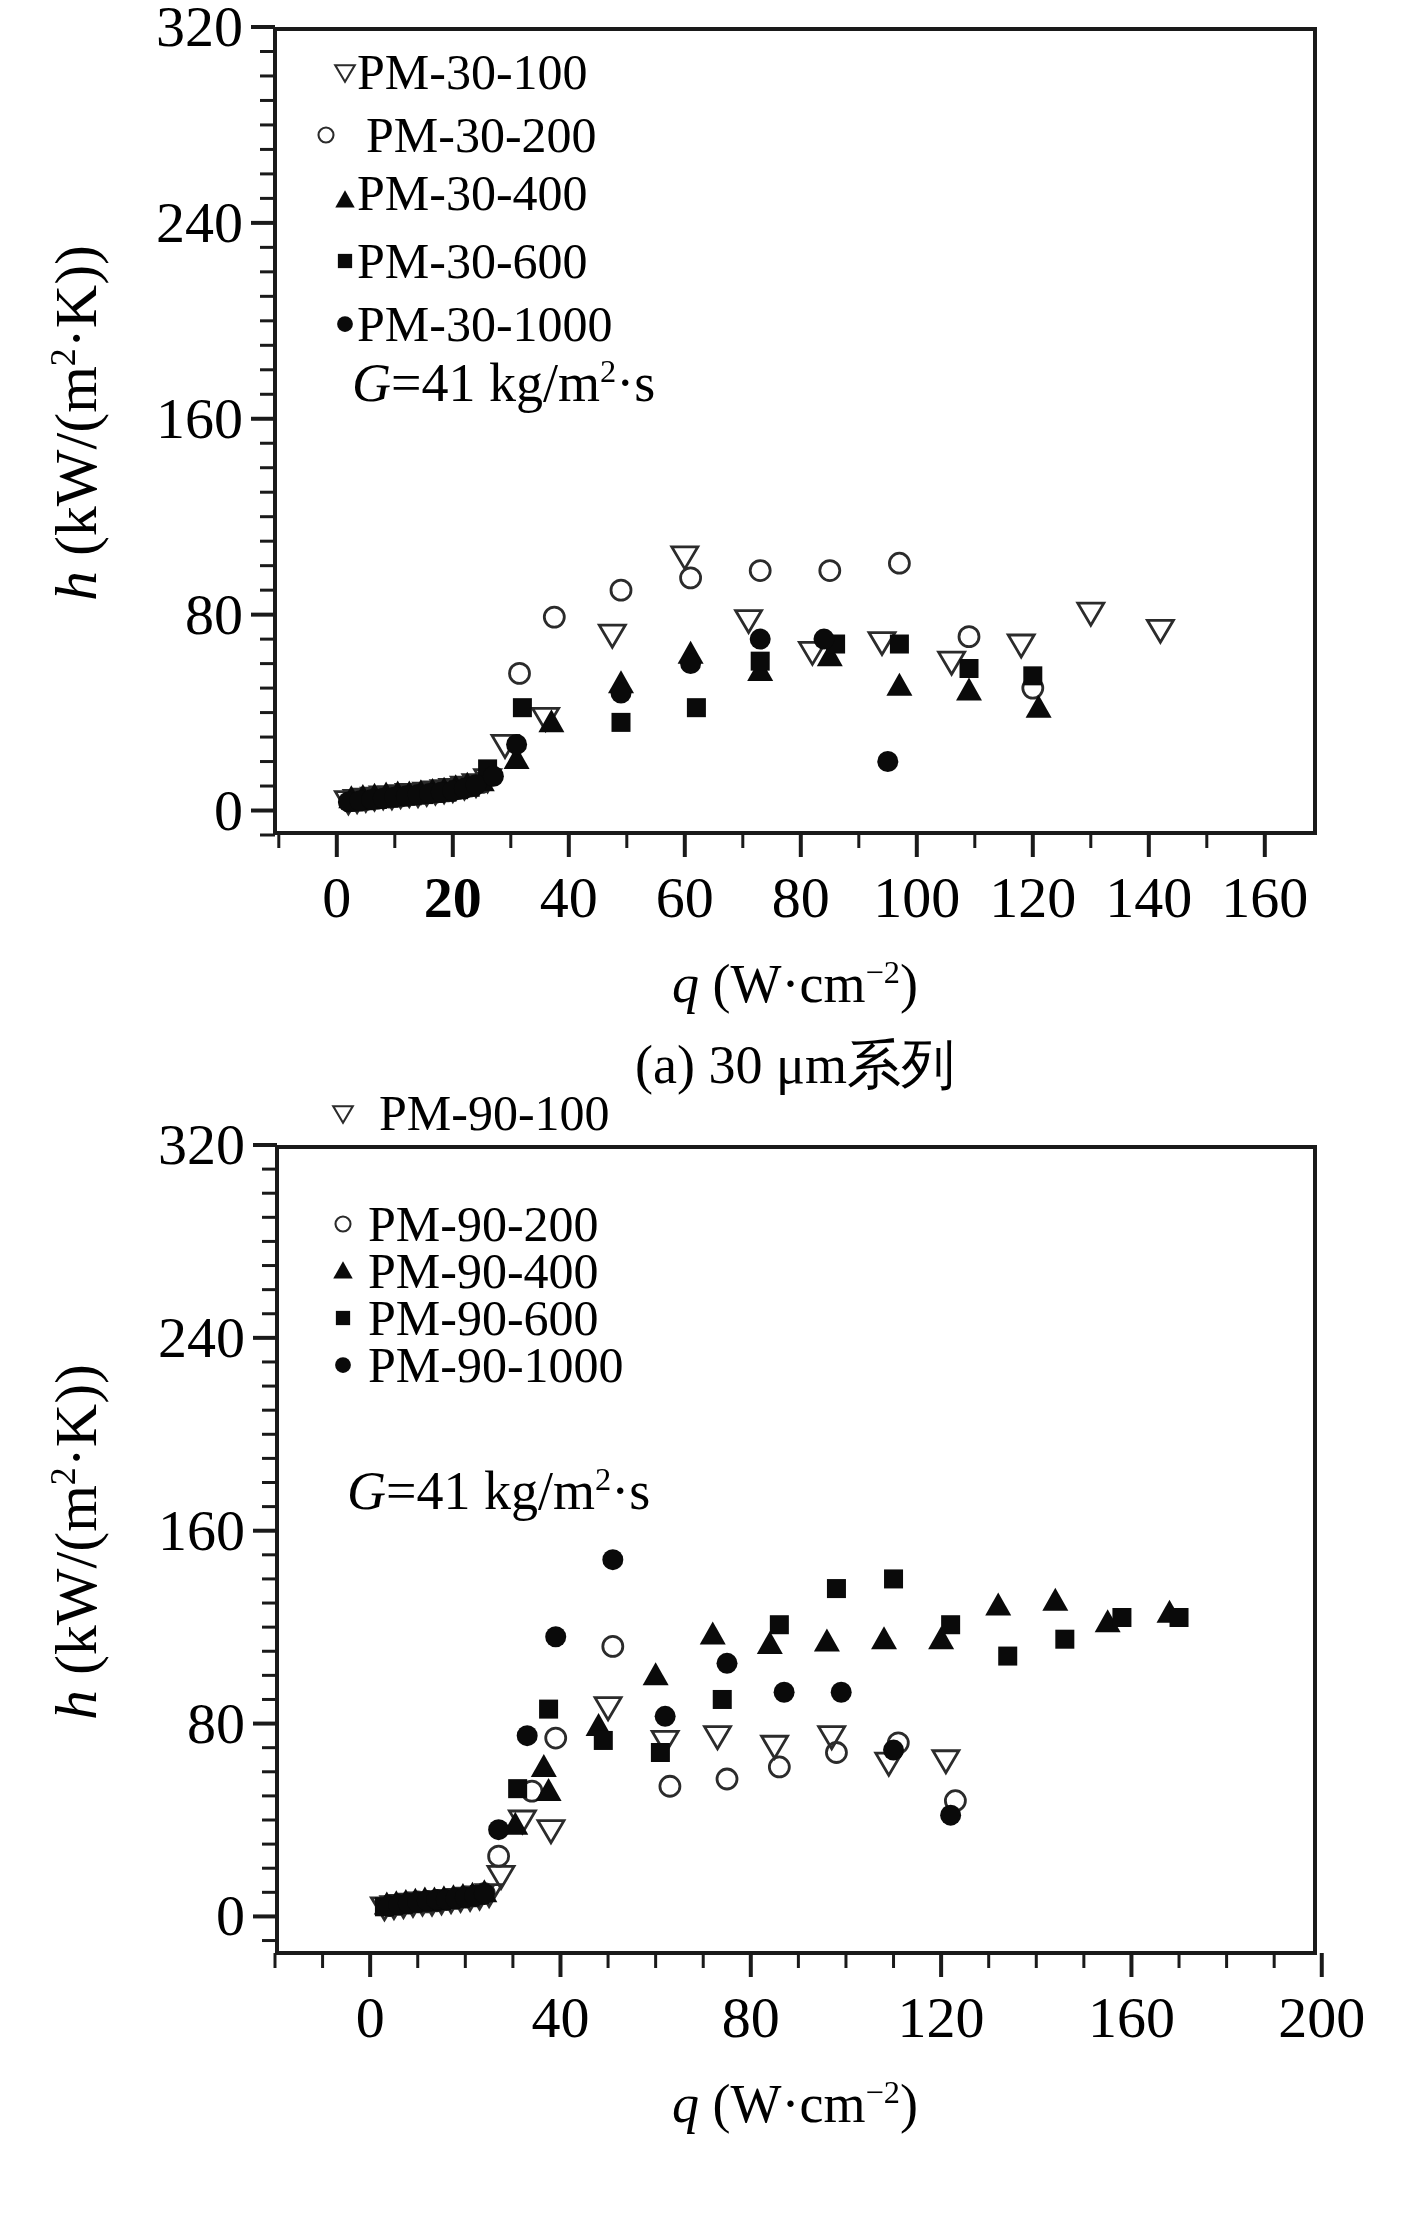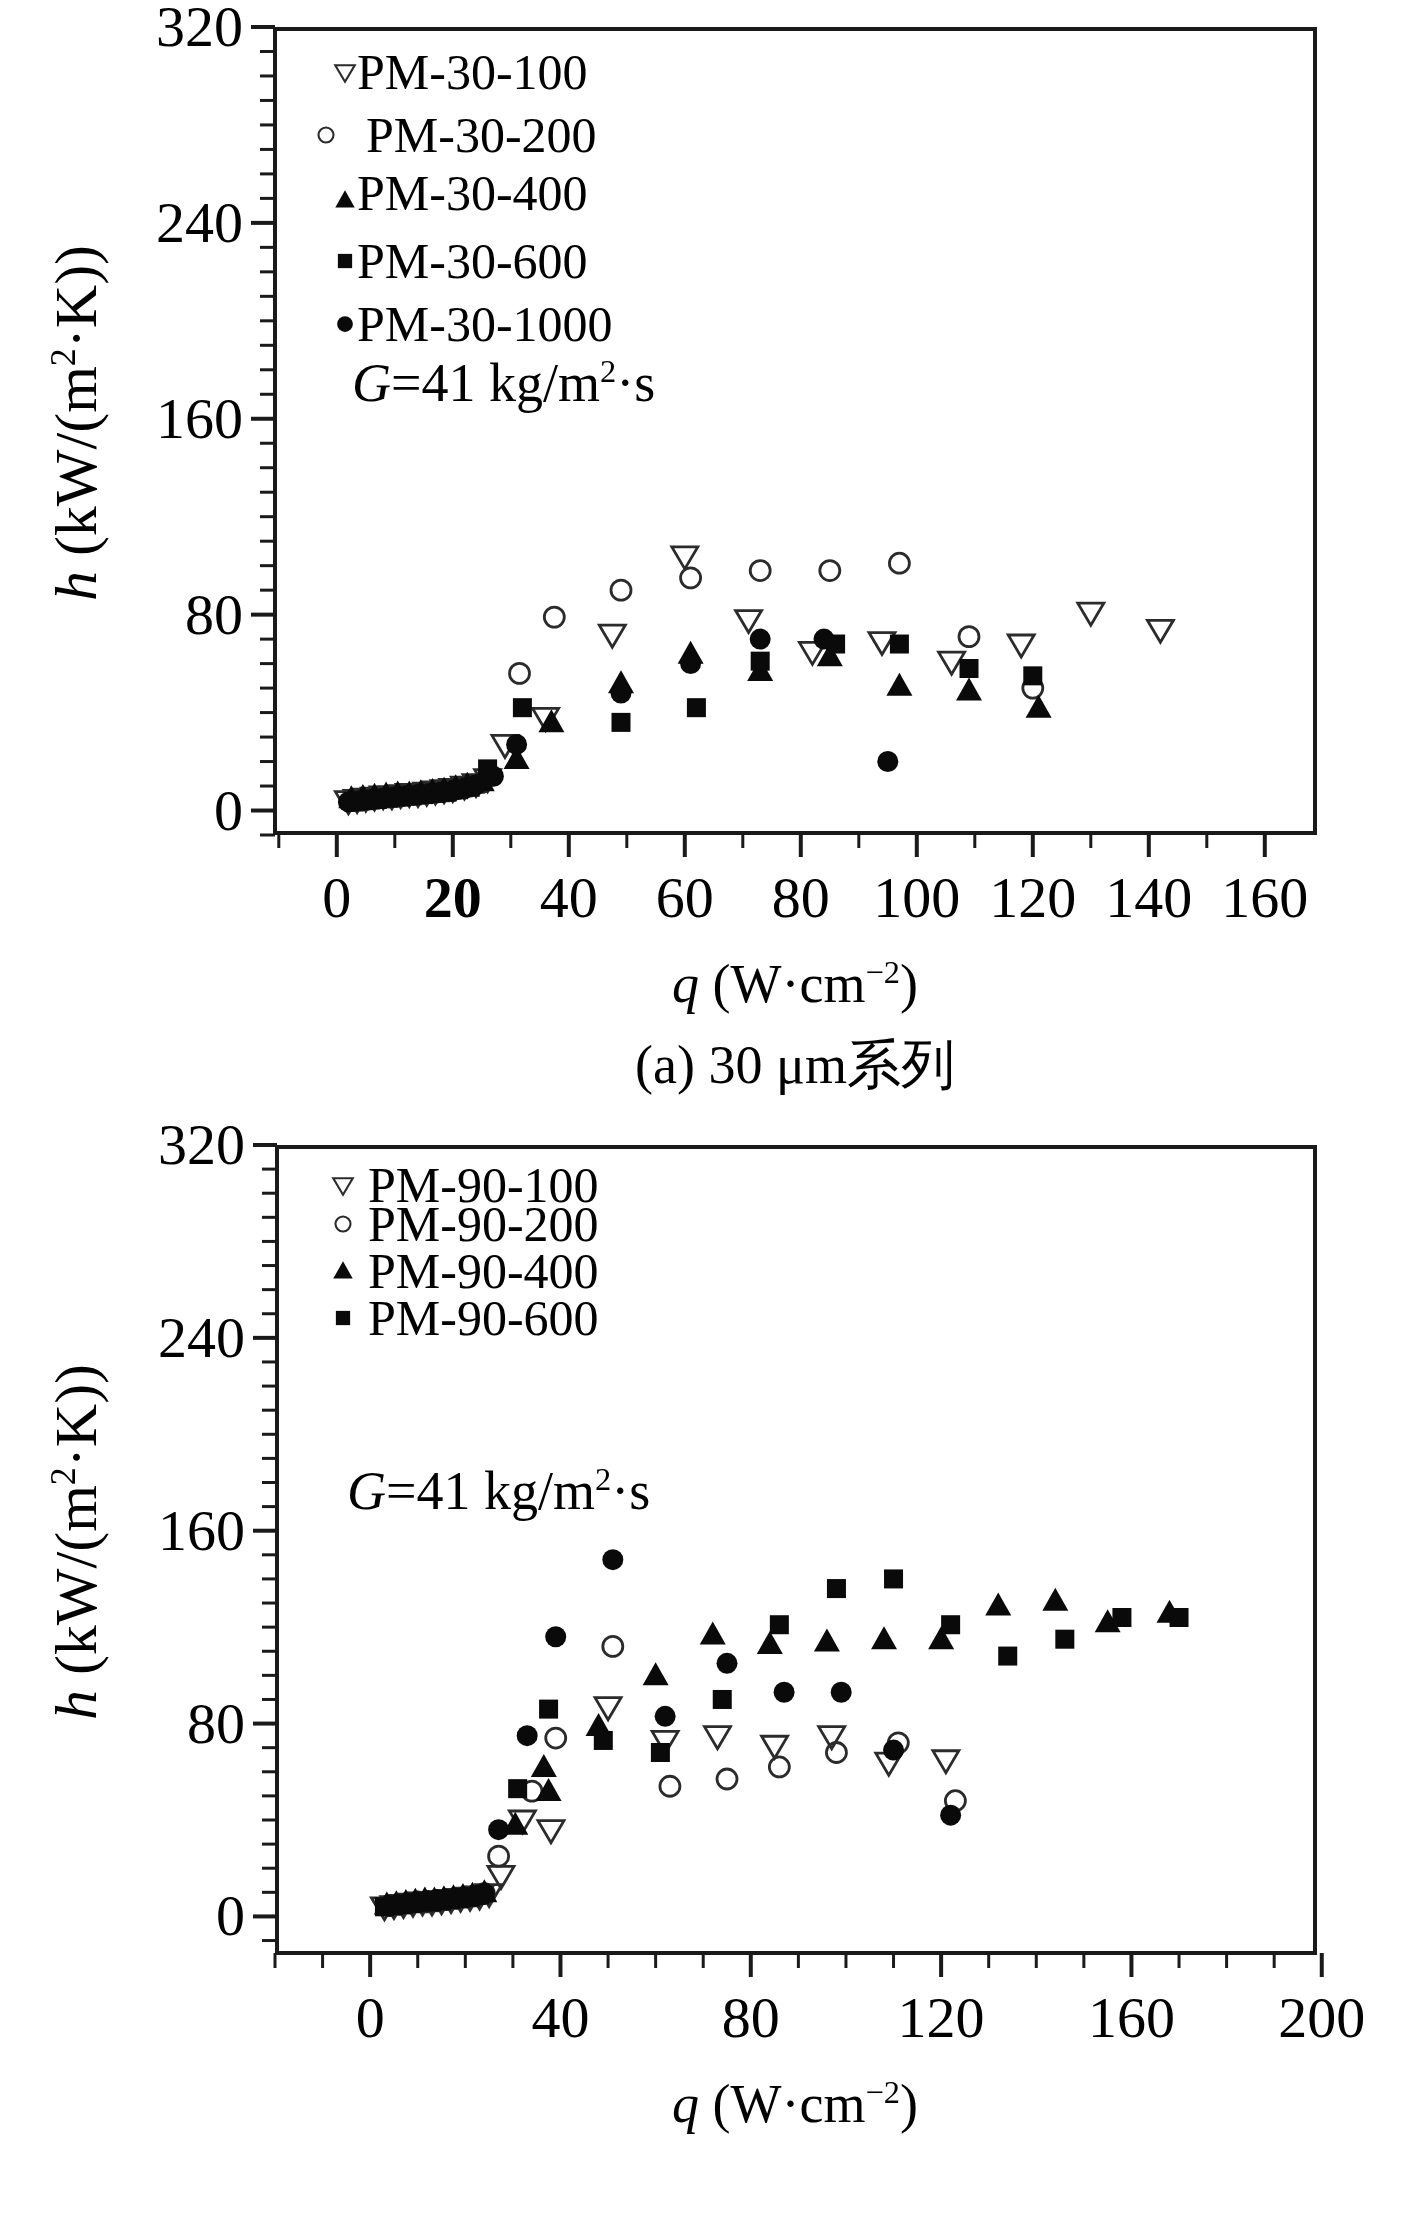--- a/index.html
+++ b/index.html
@@ -867,21 +867,21 @@
       <div class="tick-label-x" style="left: 941.119px; top: 1989px;">120</div>
       <div class="tick-label-x" style="left: 1131.44px; top: 1989px;">160</div>
       <div class="tick-label-x" style="left: 1321.76px; top: 1989px;">200</div>
       <div class="tick-label-y" style="right: 1172px; top: 1916.43px;">0</div>
       <div class="tick-label-y" style="right: 1172px; top: 1723.57px;">80</div>
       <div class="tick-label-y" style="right: 1172px; top: 1530.71px;">160</div>
       <div class="tick-label-y" style="right: 1172px; top: 1337.86px;">240</div>
       <div class="tick-label-y" style="right: 1172px; top: 1145px;">320</div>
       <div class="axis-label" style="left: 795px; top: 2077px;"><span class="ital">q</span><span> (W·cm</span><span class="sup">−2</span><span>)</span></div>
       <div class="y-axis-label" style="left: -274px; top: 1512px; width: 700px; transform: rotate(-90deg);"><span class="ital">h</span><span> (kW/(m</span><span class="sup">2</span><span>·K))</span></div>
-      <div class="legend-row" style="left: 325px; top: 1165px;">
+      <div class="legend-row" style="left: 325px; top: 1093px; gap: 11px;">
         <svg width="36" height="36">
           <g transform="translate(18,18) scale(0.75)">
             <path d="M -13 -9 L 13 -9 L 0 13 Z" stroke="#2b2b2b" stroke-width="2.8" fill="none"></path>
           </g>
         </svg>
         <span class="legend-text" style="margin-left: 7px;">PM-90-100</span>
       </div>
       <div class="legend-row" style="left: 325px; top: 1204px;">
         <svg width="36" height="36">
           <g transform="translate(18,18) scale(0.75)">
@@ -899,15 +899,23 @@
         <span class="legend-text" style="margin-left: 7px;">PM-90-400</span>
       </div>
       <div class="legend-row" style="left: 325px; top: 1298px;">
         <svg width="36" height="36">
           <g transform="translate(18,18) scale(0.75)">
             <rect x="-9.5" y="-9.5" width="19" height="19" fill="#0a0a0a"></rect>
           </g>
         </svg>
         <span class="legend-text" style="margin-left: 7px;">PM-90-600</span>
       </div>
+      <div class="legend-row" style="left: 325px; top: 1345px;">
+        <svg width="36" height="36">
+          <g transform="translate(18,18) scale(0.75)">
+            <circle r="10.5" fill="#0a0a0a"></circle>
+          </g>
+        </svg>
+        <span class="legend-text" style="margin-left: 7px;">PM-90-1000</span>
+      </div>
       <div class="annotation" style="left: 347px; top: 1464px;"><span class="ital">G</span><span>=41 kg/m</span><span class="sup">2</span><span>·s</span></div>
     </section>
 </div>
 
 </body></html>

